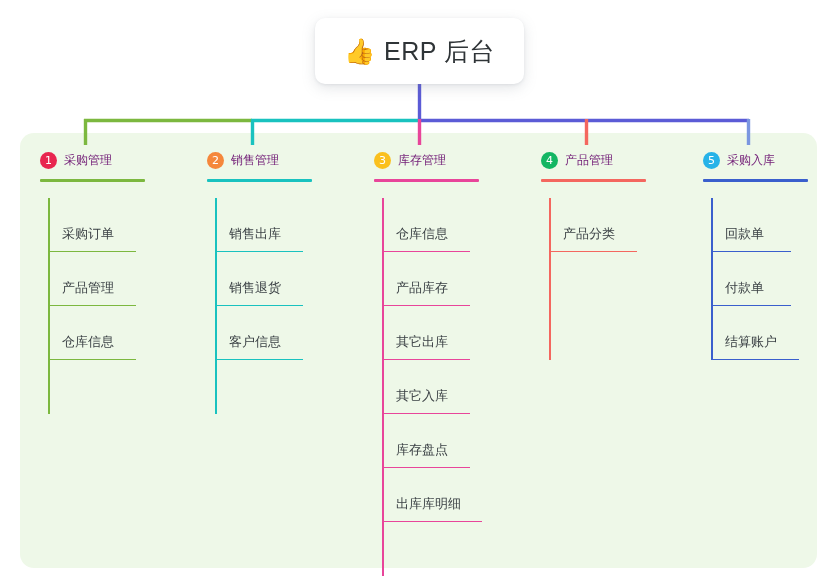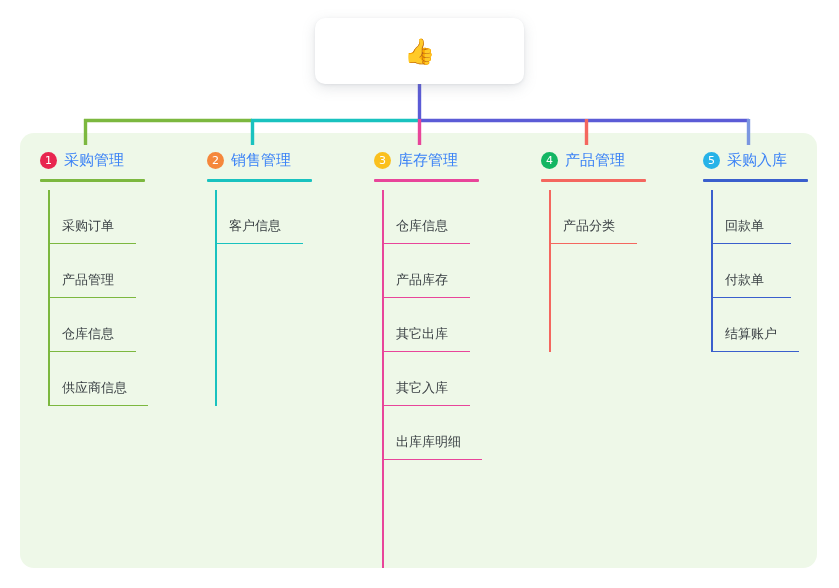--- a/index.html
+++ b/index.html
@@ -93,32 +93,32 @@
     height: 17px;
     border-radius: 50%;
     color: #ffffff;
     font-size: 11px;
     line-height: 17px;
     text-align: center;
     font-family: "DejaVu Sans", sans-serif;
     flex: 0 0 auto;
   }
   .col-title {
-    font-size: 15px;
-    color: #3b82f6;
+    font-size: 12px;
+    color: #701a75;
   }
   .header-rule {
     height: 3px;
     margin-top: 7px;
     border-radius: 1px;
   }
 
   .leaf-list {
     position: relative;
-    margin-top: 8px;
+    margin-top: 16px;
   }
   .leaf {
     position: relative;
     height: 54px;
   }
   .leaf-label {
     position: absolute;
     left: 22px;
     bottom: 9px;
     font-size: 13px;
@@ -141,20 +141,21 @@
 </head>
 <body>
 
 <div id="canvas">
 
   <div id="panel" style="background: rgb(238, 248, 232);"></div>
 
   <div id="root-card">
     <div id="root-inner">
       <span id="root-emoji">👍</span>
+      <span id="root-title">ERP 后台</span>
     </div>
   </div>
 
   <svg id="connectors" viewBox="0 0 839 588" xmlns="http://www.w3.org/2000/svg">
 
     <line x1="419.5" y1="84" x2="419.5" y2="121" stroke="#5b5bd6" stroke-width="3.4"></line>
 
     <line x1="84" y1="120.5" x2="252" y2="120.5" stroke="#7cb83f" stroke-width="3.4"></line>
 
     <line x1="251" y1="120.5" x2="419" y2="120.5" stroke="#19c2bf" stroke-width="3.4"></line>
@@ -181,36 +182,40 @@
         <span class="leaf-rule" style="width: 88px; background: rgb(124, 184, 63);"></span>
       </div>
       <div class="leaf">
         <span class="leaf-label">产品管理</span>
         <span class="leaf-rule" style="width: 88px; background: rgb(124, 184, 63);"></span>
       </div>
       <div class="leaf">
         <span class="leaf-label">仓库信息</span>
         <span class="leaf-rule" style="width: 88px; background: rgb(124, 184, 63);"></span>
       </div>
-      <div class="leaf">
-        <span class="leaf-label">供应商信息</span>
-        <span class="leaf-rule" style="width: 100px; background: rgb(124, 184, 63);"></span>
-      </div>
     </div>
   </div>
 
   <div class="column" id="col-2" style="left:207px; top:148px; width:145px;">
     <div class="col-header">
       <span class="badge" style="background: rgb(245, 135, 59);">2</span>
       <span class="col-title">销售管理</span>
     </div>
     <div class="header-rule" style="width: 105px; background: rgb(25, 194, 191);"></div>
     <div class="leaf-list">
       <div class="leaf-spine" style="height: 216px; background: rgb(25, 194, 191);"></div>
       <div class="leaf">
+        <span class="leaf-label">销售出库</span>
+        <span class="leaf-rule" style="width: 88px; background: rgb(25, 194, 191);"></span>
+      </div>
+      <div class="leaf">
+        <span class="leaf-label">销售退货</span>
+        <span class="leaf-rule" style="width: 88px; background: rgb(25, 194, 191);"></span>
+      </div>
+      <div class="leaf">
         <span class="leaf-label">客户信息</span>
         <span class="leaf-rule" style="width: 88px; background: rgb(25, 194, 191);"></span>
       </div>
     </div>
   </div>
 
   <div class="column" id="col-3" style="left:374px; top:148px; width:145px;">
     <div class="col-header">
       <span class="badge" style="background: rgb(250, 192, 30);">3</span>
       <span class="col-title">库存管理</span>
@@ -228,20 +233,24 @@
       </div>
       <div class="leaf">
         <span class="leaf-label">其它出库</span>
         <span class="leaf-rule" style="width: 88px; background: rgb(232, 69, 154);"></span>
       </div>
       <div class="leaf">
         <span class="leaf-label">其它入库</span>
         <span class="leaf-rule" style="width: 88px; background: rgb(232, 69, 154);"></span>
       </div>
       <div class="leaf">
+        <span class="leaf-label">库存盘点</span>
+        <span class="leaf-rule" style="width: 88px; background: rgb(232, 69, 154);"></span>
+      </div>
+      <div class="leaf">
         <span class="leaf-label">出库库明细</span>
         <span class="leaf-rule" style="width: 100px; background: rgb(232, 69, 154);"></span>
       </div>
     </div>
   </div>
 
   <div class="column" id="col-4" style="left:541px; top:148px; width:145px;">
     <div class="col-header">
       <span class="badge" style="background: rgb(19, 182, 99);">4</span>
       <span class="col-title">产品管理</span>

